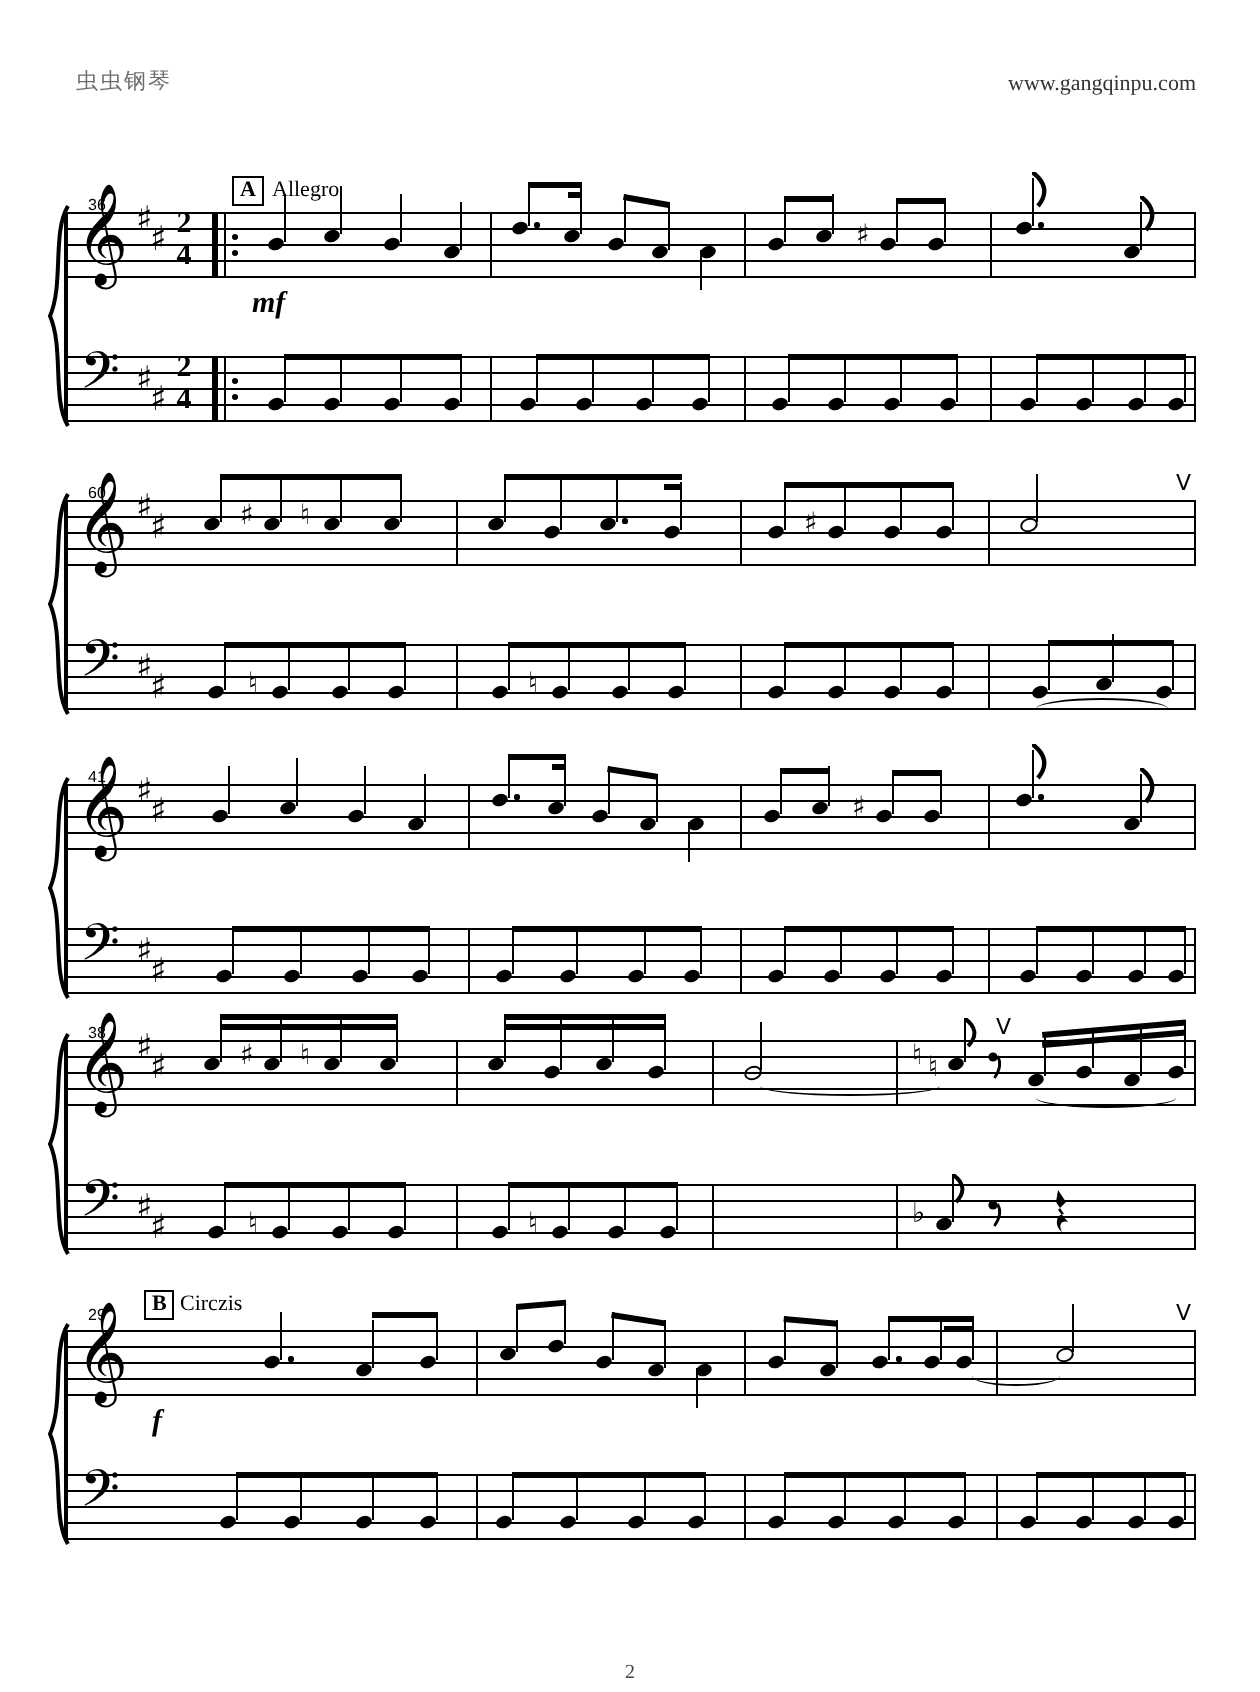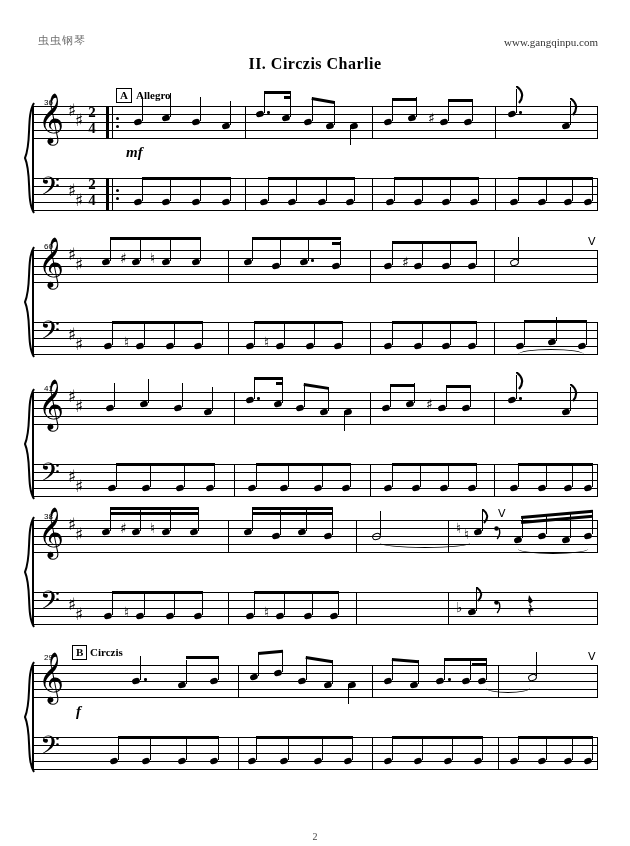--- a/index.html
+++ b/index.html
@@ -154,21 +154,21 @@
     font-size: 11px;
     font-weight: bold;
     border: 1.2px solid #000;
     padding: 0px 3px 1px 3px;
     line-height: 12px;
   }
   .tempo {
     position: absolute;
     font-family: "Liberation Serif", serif;
     font-size: 11px;
-    font-weight: bold;
+    font-weight: normal;
     font-style: normal;
   }
   .dyn {
     position: absolute;
     font-family: "Liberation Serif", serif;
     font-style: italic;
     font-weight: bold;
     font-size: 15px;
   }
 
@@ -237,21 +237,20 @@
     line-height: 1;
   }
 </style>
 </head>
 <body>
 
 <div class="page">
 
   <div class="hdr-left">虫虫钢琴</div>
   <div class="hdr-right">www.gangqinpu.com</div>
-  <div class="title">II.  Circzis Charlie</div>
 
   <div class="system" style="top:106px;">
     <div class="measnum" style="left:12px; top:-8px;">36</div>
     <div class="rehearsal" style="left:84px; top:-18px;">A</div>
     <div class="tempo" style="left:104px; top:-17px;">Allegro</div>
 
     <div class="staff" style="top:0;">
       <div class="line l0"></div>
         <div class="line l1"></div>
         <div class="line l2"></div>

